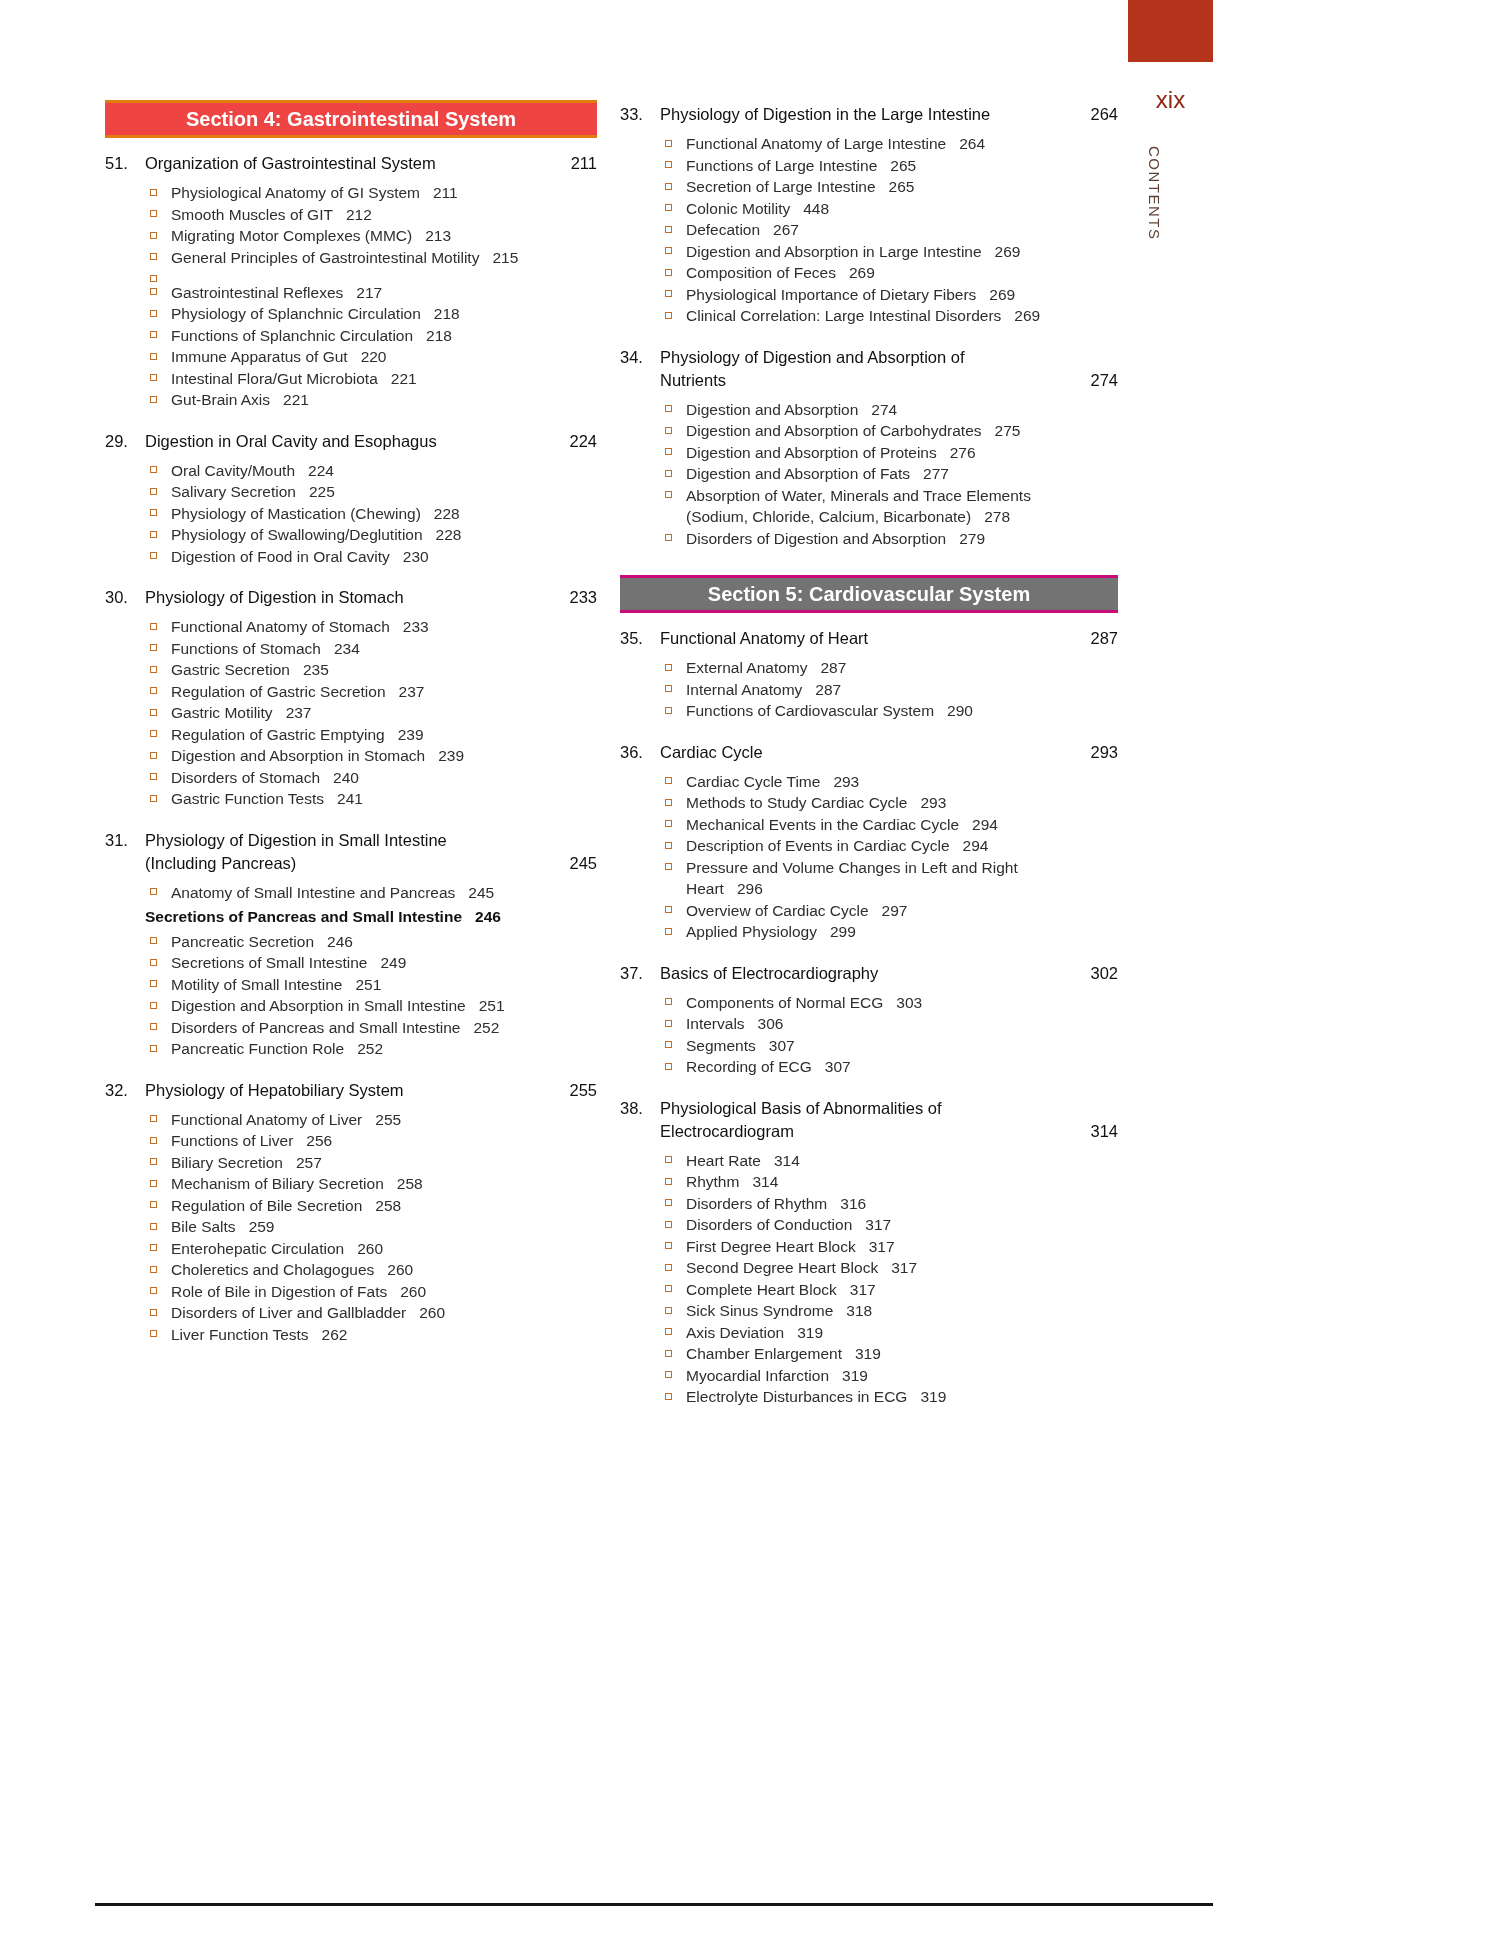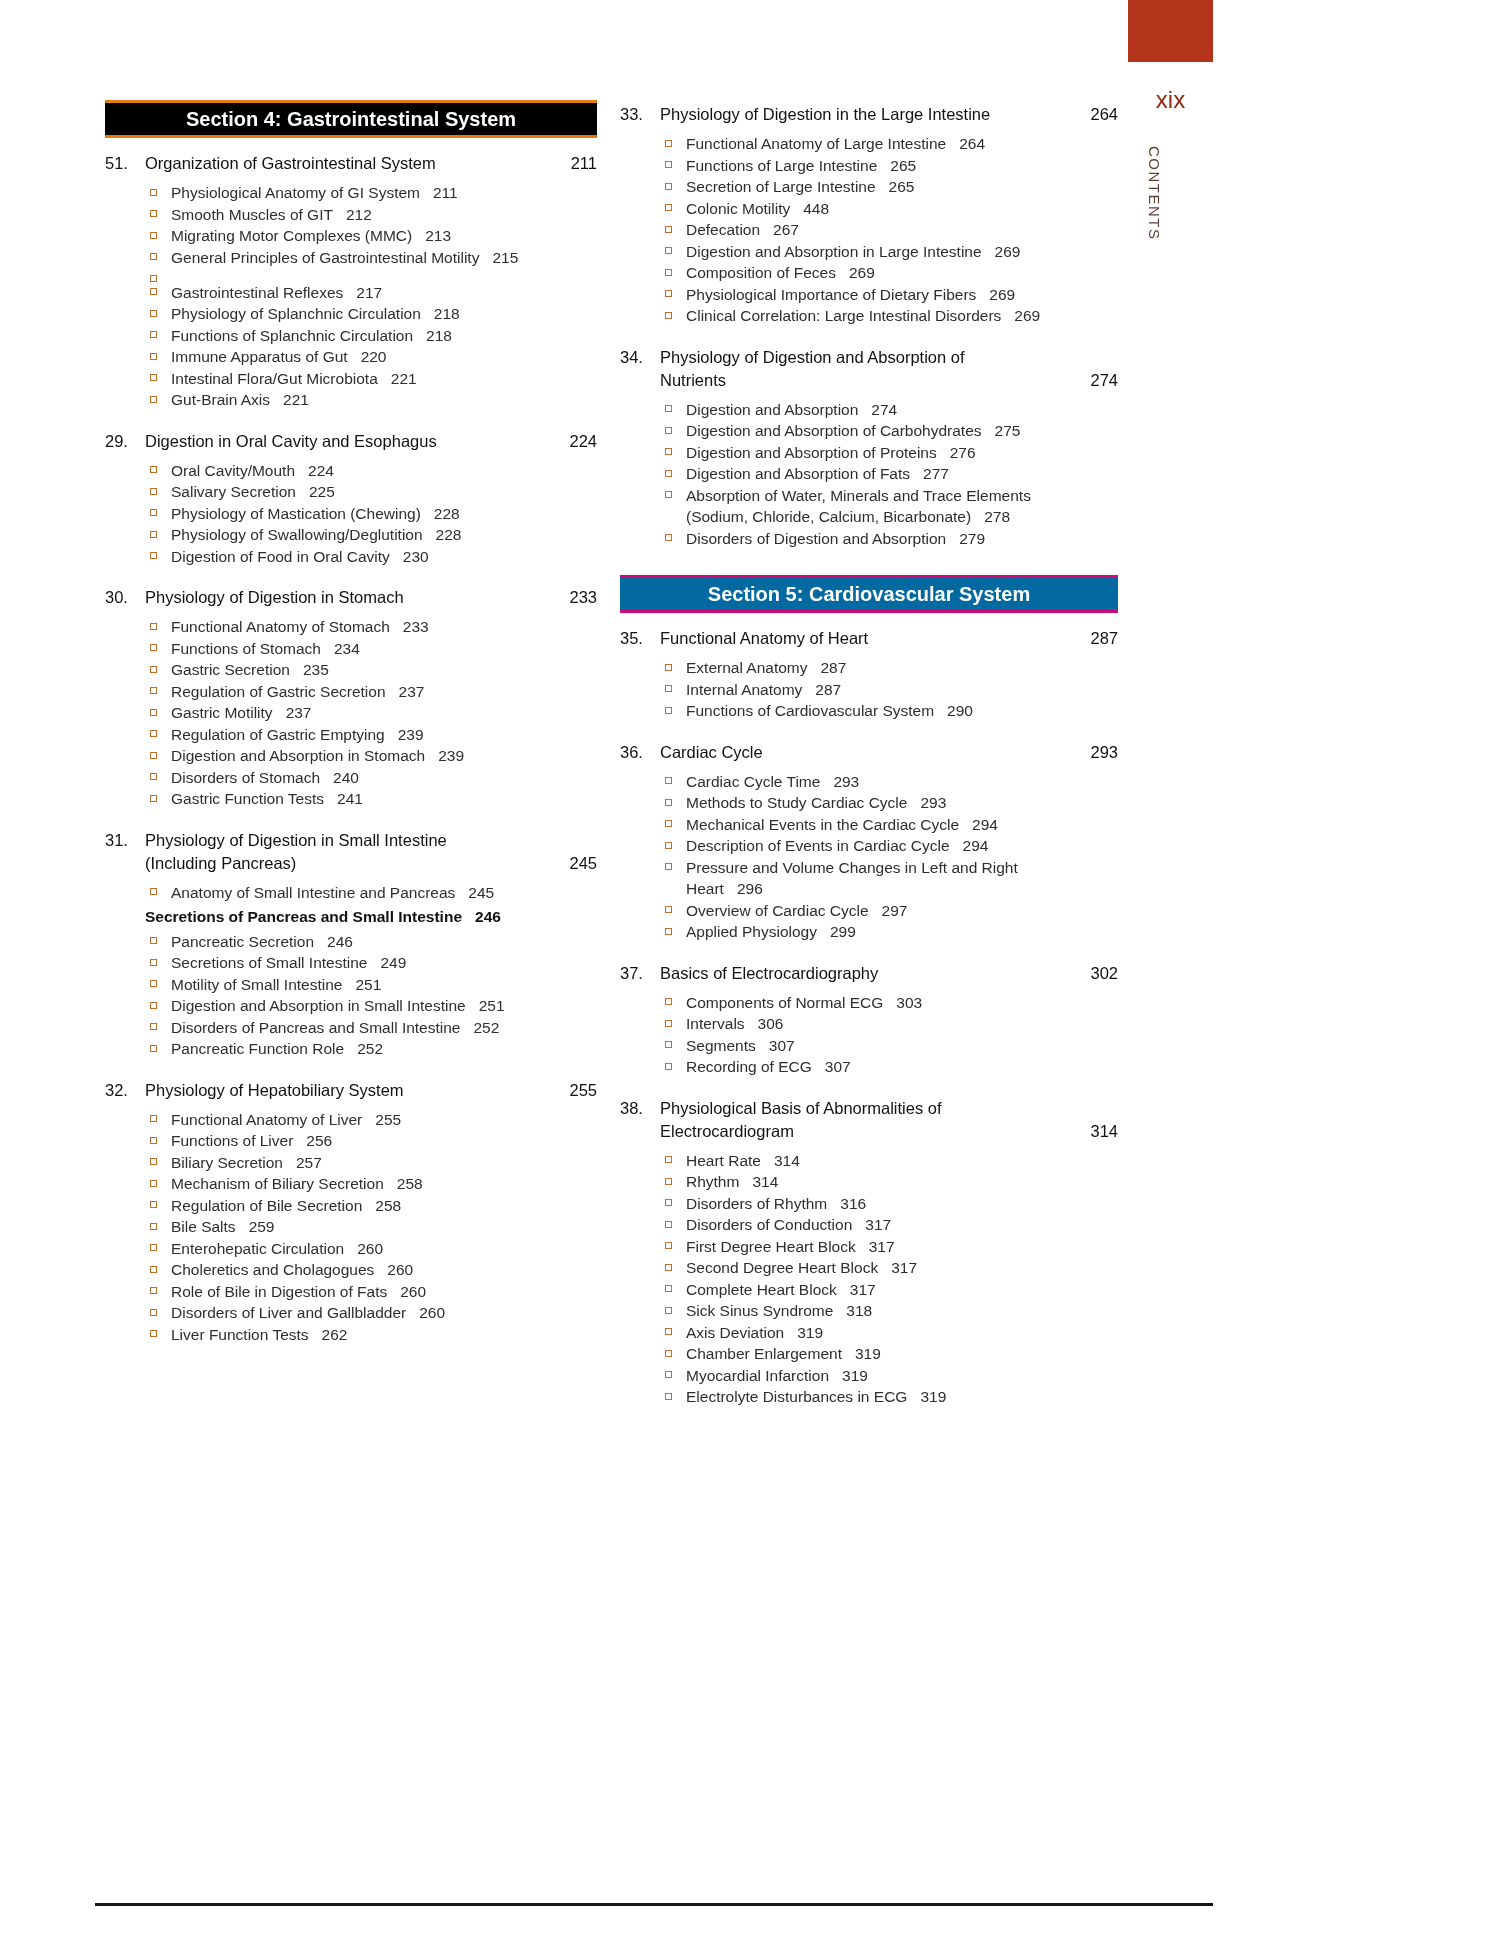--- a/index.html
+++ b/index.html
@@ -70,21 +70,21 @@
 </style>
 </head>
 <body>
 
 <div class="tab"></div>
 <div class="folio">xix</div>
 <div class="side-label">CONTENTS</div>
 <div class="bottom-rule"></div>
 
 <div class="col" id="col-left">
-    <div class="section-bar" style="background: #000000; border-color: rgb(226, 124, 14);">
+    <div class="section-bar" style="background: #ef4444; border-color: rgb(226, 124, 14);">
       <span>Section 4: Gastrointestinal System</span>
     </div>
     <div class="chapter">
       <div class="ch-head">
         <span class="ch-num">51.</span>
         <span class="ch-title">Organization of Gastrointestinal System</span>
         <span class="ch-page">211</span>
       </div>
       <div class="items">
         <div class="item">
@@ -375,21 +375,21 @@
           <span class="bullet"></span>
           <span class="item-body"><span class="lbl">Absorption of Water, Minerals and Trace Elements
 (Sodium, Chloride, Calcium, Bicarbonate)</span><span class="pg">278</span></span>
         </div>
         <div class="item">
           <span class="bullet"></span>
           <span class="item-body"><span class="lbl">Disorders of Digestion and Absorption</span><span class="pg">279</span></span>
         </div>
       </div>
     </div>
-    <div class="section-bar" style="background: #0369a1; border-color: rgb(201, 12, 119); text-align: center;">
+    <div class="section-bar" style="background: #737373; border-color: rgb(201, 12, 119); text-align: center;">
       <span>Section 5: Cardiovascular System</span>
     </div>
     <div class="chapter">
       <div class="ch-head">
         <span class="ch-num">35.</span>
         <span class="ch-title">Functional Anatomy of Heart</span>
         <span class="ch-page">287</span>
       </div>
       <div class="items">
         <div class="item">

